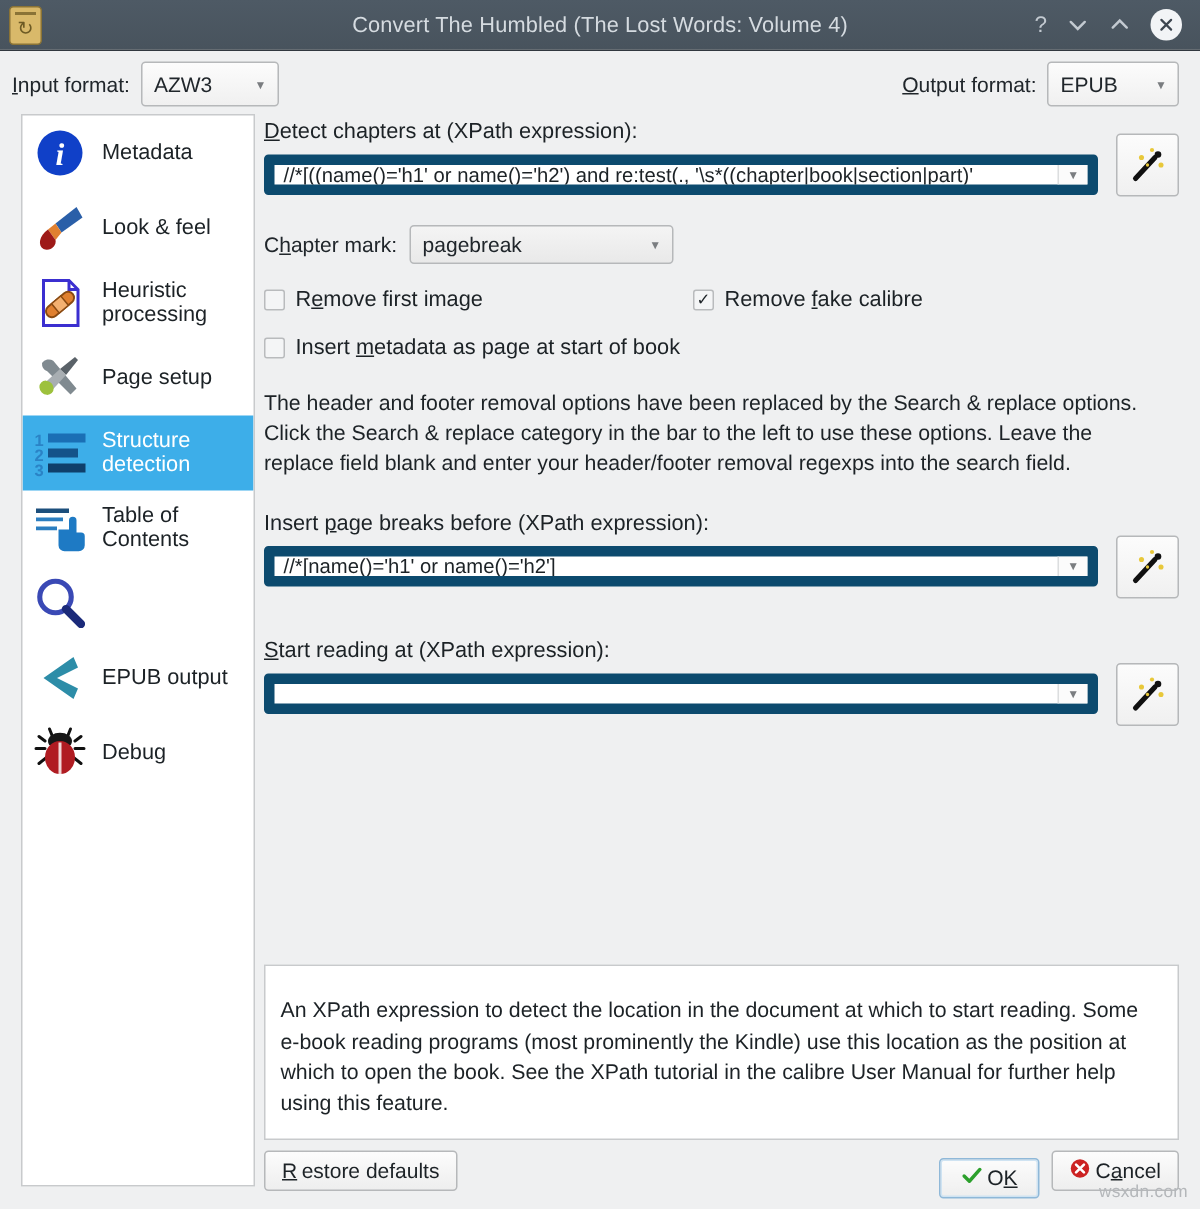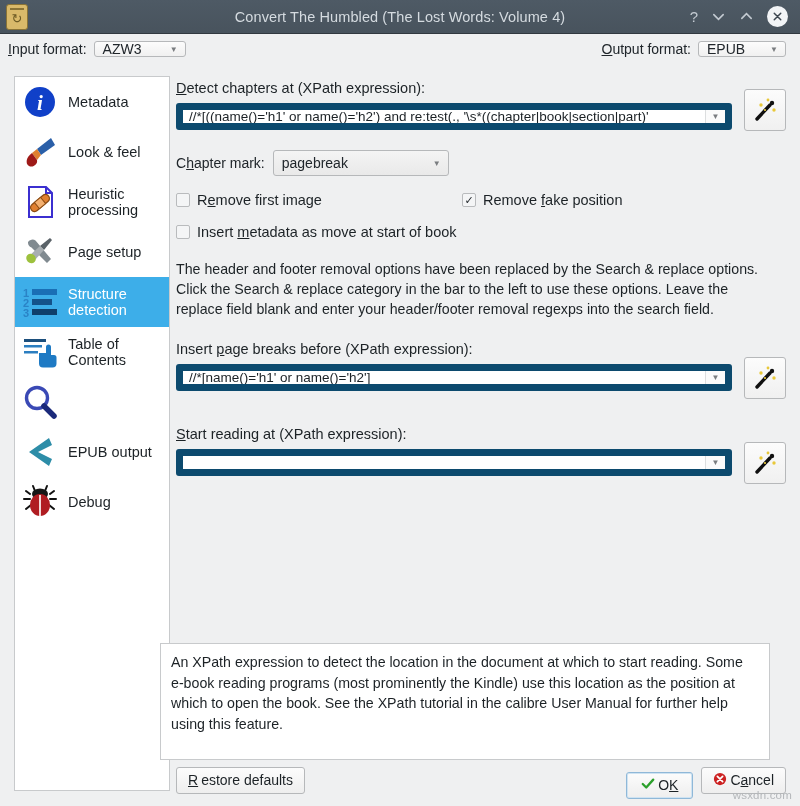--- a/index.html
+++ b/index.html
@@ -50,21 +50,21 @@
     background: #f2f4f6; display: flex; align-items: center; justify-content: center;
   }
 
   
   .format-row {
     position: absolute; top: 34px; left: 0; width: 800px; height: 40px;
   }
   .fmt-label { font-size: 14px; color: #20262b; }
   .acc { text-decoration: underline; }
   .combo {
-    height: 16px; border: 1px solid #b6b8ba; border-radius: 3px;
+    height: 30px; border: 1px solid #b6b8ba; border-radius: 3px;
     background: linear-gradient(to bottom,#fcfcfc,#f0f0f0);
     display: inline-flex; align-items: center;
     font-size: 14px; color: #20262b; padding: 0 0 0 8px;
     position: relative;
   }
   .combo .arrow {
     width: 22px; text-align: center; font-size: 8px; color: #7a7d80;
     margin-left: auto;
   }
   .input-fmt-group { position: absolute; left: 8px; top: 7px; display: flex; align-items: center; gap: 7px; }
@@ -129,23 +129,23 @@
     border: 1px solid #b9bbbd; background: #f4f5f6; border-radius: 2px;
     display: flex; align-items: center; justify-content: center;
     font-size: 11px; color: #1c2226; line-height: 1;
   }
   .desc {
     margin-top: 19px; font-size: 14.2px; color: #1c2226; line-height: 1.42;
     width: 600px;
   }
 
   .help-box {
-    position: absolute; left: 160px; top: 643px; width: 610px; height: 117px;
+    position: absolute; left: 176px; top: 643px; width: 610px; height: 117px;
     border: 1px solid #c8cacc; background: #ffffff;
-    padding: 8px 10px; font-size: 14.2px; color: #1c2226; line-height: 1.45;
+    padding: 20px 10px; font-size: 14.2px; color: #1c2226; line-height: 1.45;
   }
 
   .btn-row {
     position: absolute; left: 176px; top: 765px; width: 610px; height: 30px;
     display: flex; align-items: center;
   }
   .btn {
     height: 27px; border: 1px solid #b6b8ba; border-radius: 3px;
     background: linear-gradient(to bottom,#fcfcfc,#eeeeee);
     font-size: 14px; color: #1c2226;
@@ -348,28 +348,28 @@
 
   <div class="check-row">
     <span class="chk" style="width:286px">
       <span class="box"></span>
       <span><span>R</span><span class="acc">e</span><span>move first image</span></span>
     </span>
     <span class="chk">
       <span class="box">
           <span>✓</span>
         </span>
-      <span><span>Remove </span><span class="acc">f</span><span>ake position</span></span>
+      <span><span>Remove </span><span class="acc">f</span><span>ake calibre</span></span>
     </span>
   </div>
 
   <div class="check-row">
     <span class="chk">
       <span class="box"></span>
-      <span><span>Insert </span><span class="acc">m</span><span>etadata as move at start of book</span></span>
+      <span><span>Insert </span><span class="acc">m</span><span>etadata as page at start of book</span></span>
     </span>
   </div>
 
   <div class="desc">The header and footer removal options have been replaced by the Search &amp; replace options. Click the Search &amp; replace category in the bar to the left to use these options. Leave the replace field blank and enter your header/footer removal regexps into the search field.</div>
 
   <div class="field-label" style="margin-top:22px">
     <span>Insert </span><span class="acc">p</span><span>age breaks before (XPath expression):</span>
   </div>
   <div class="row-with-wand">
     <span class="text-combo">

